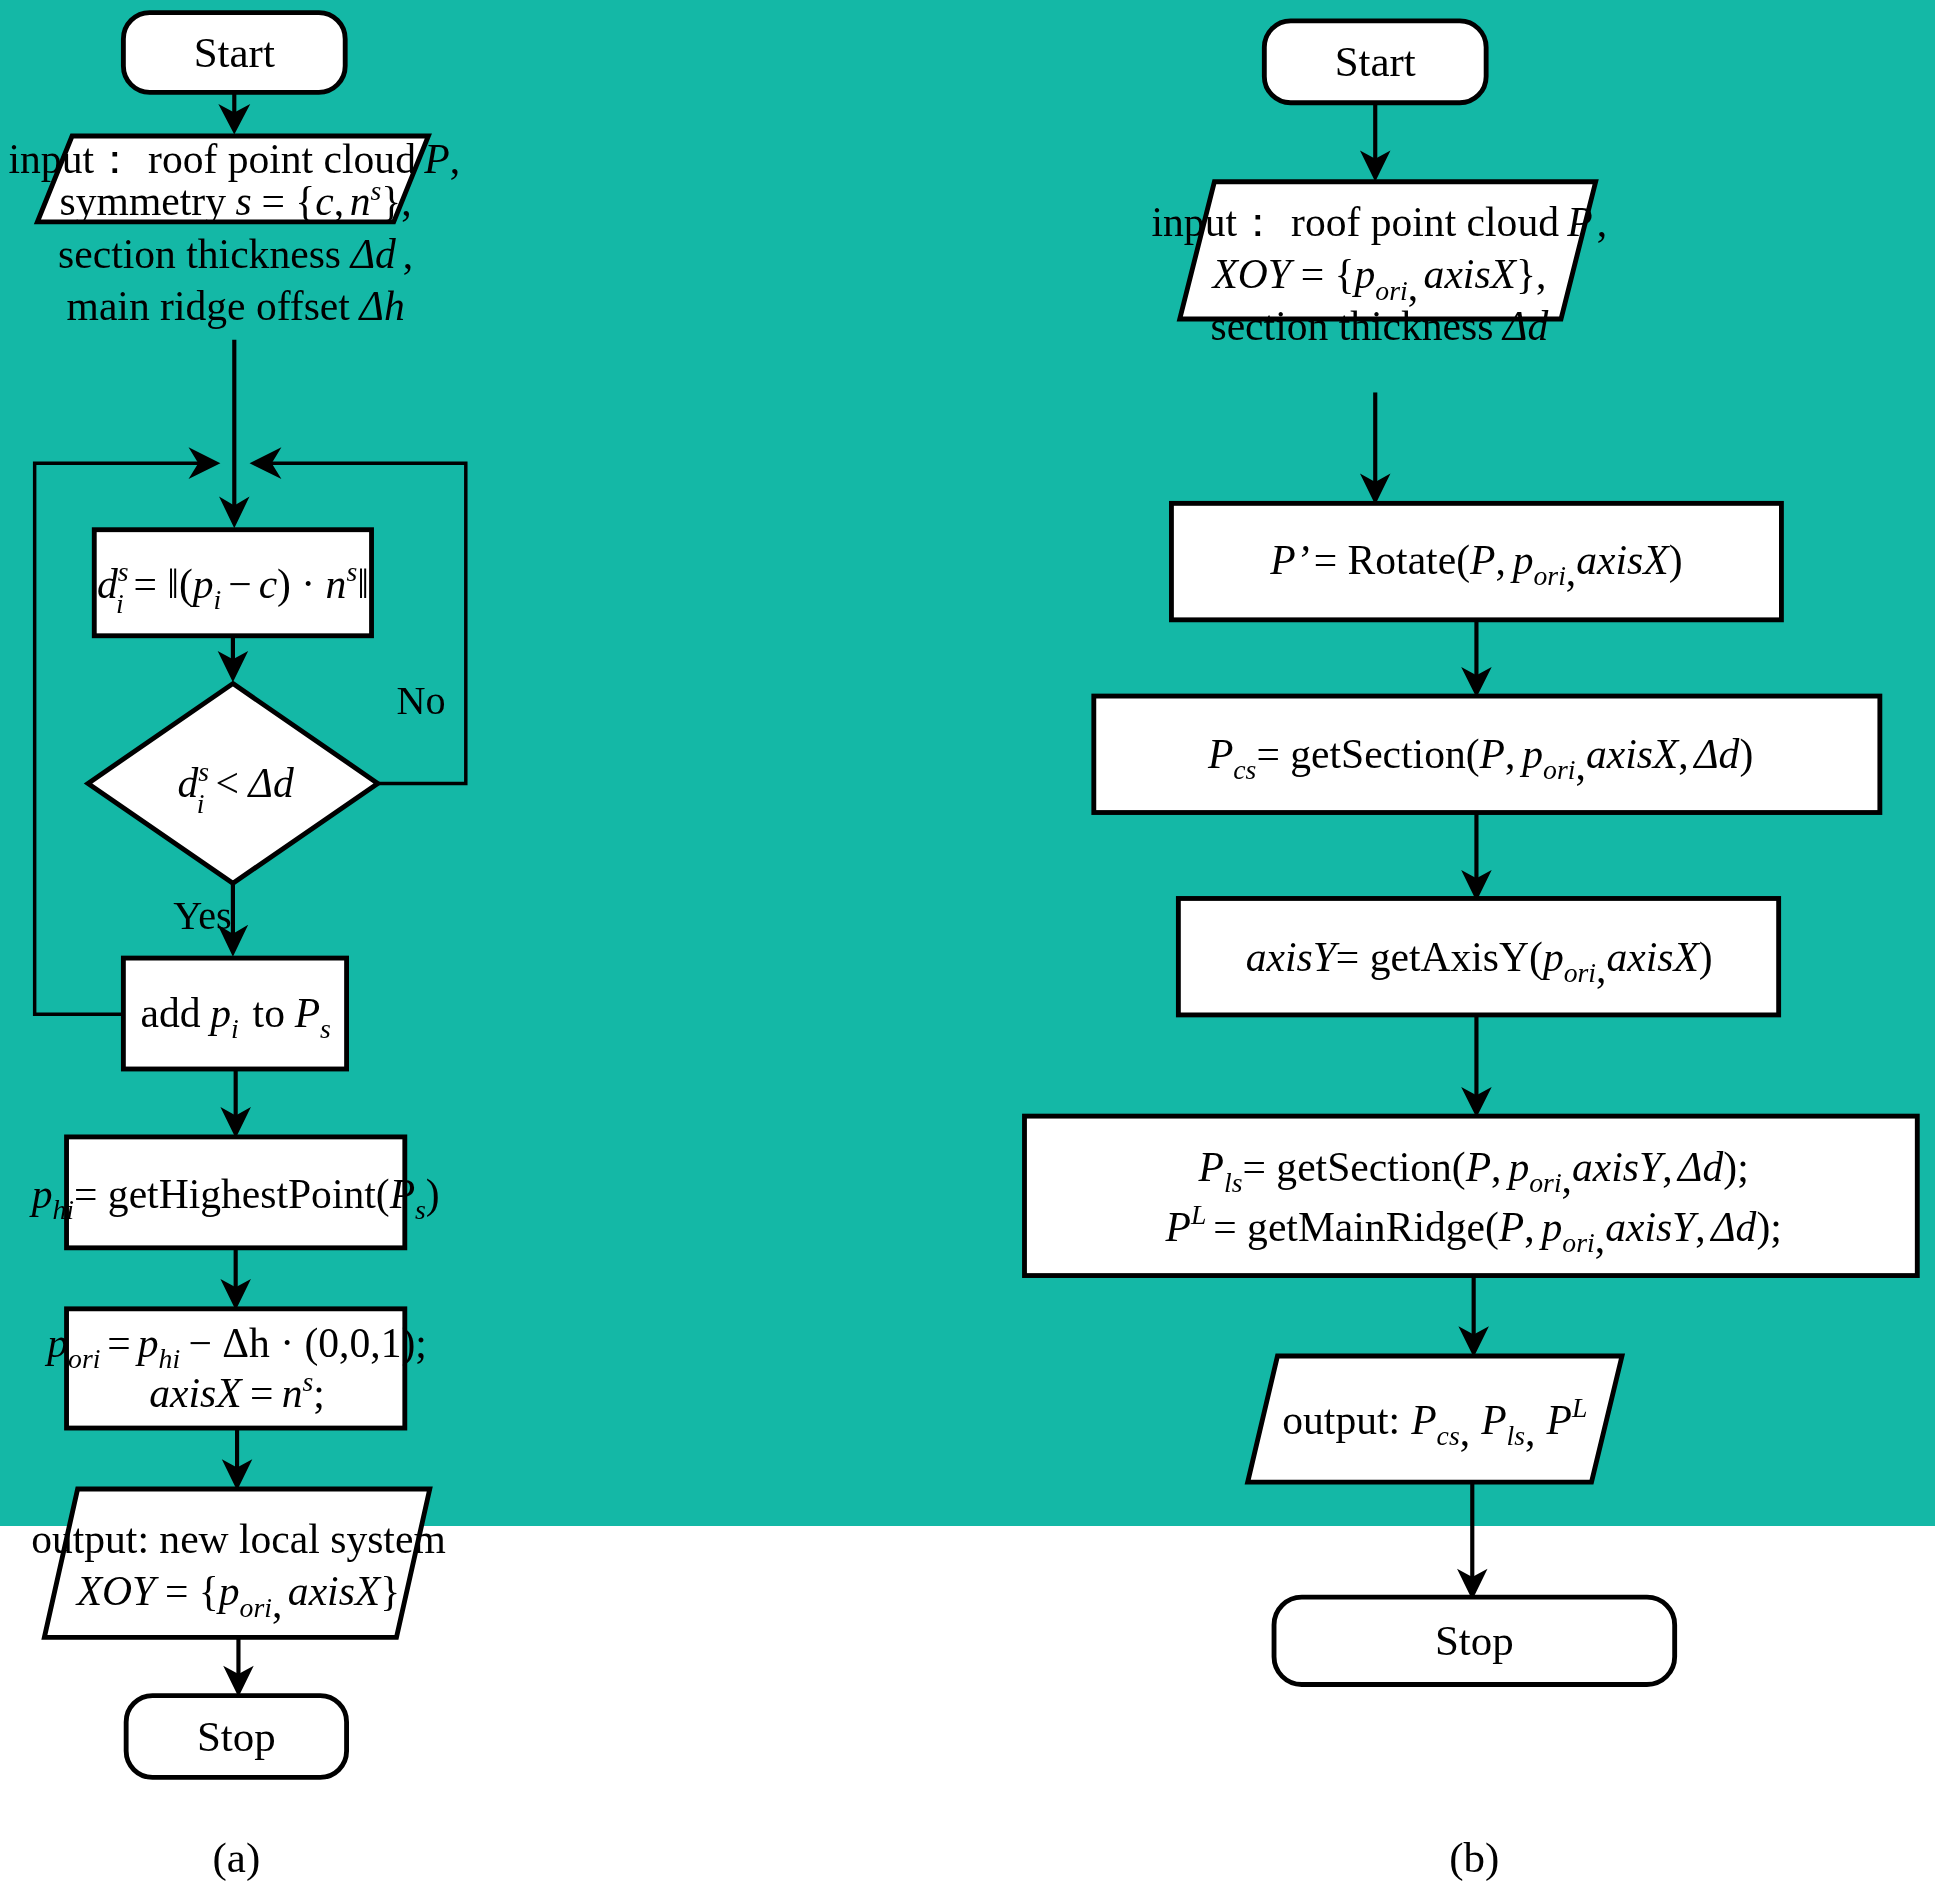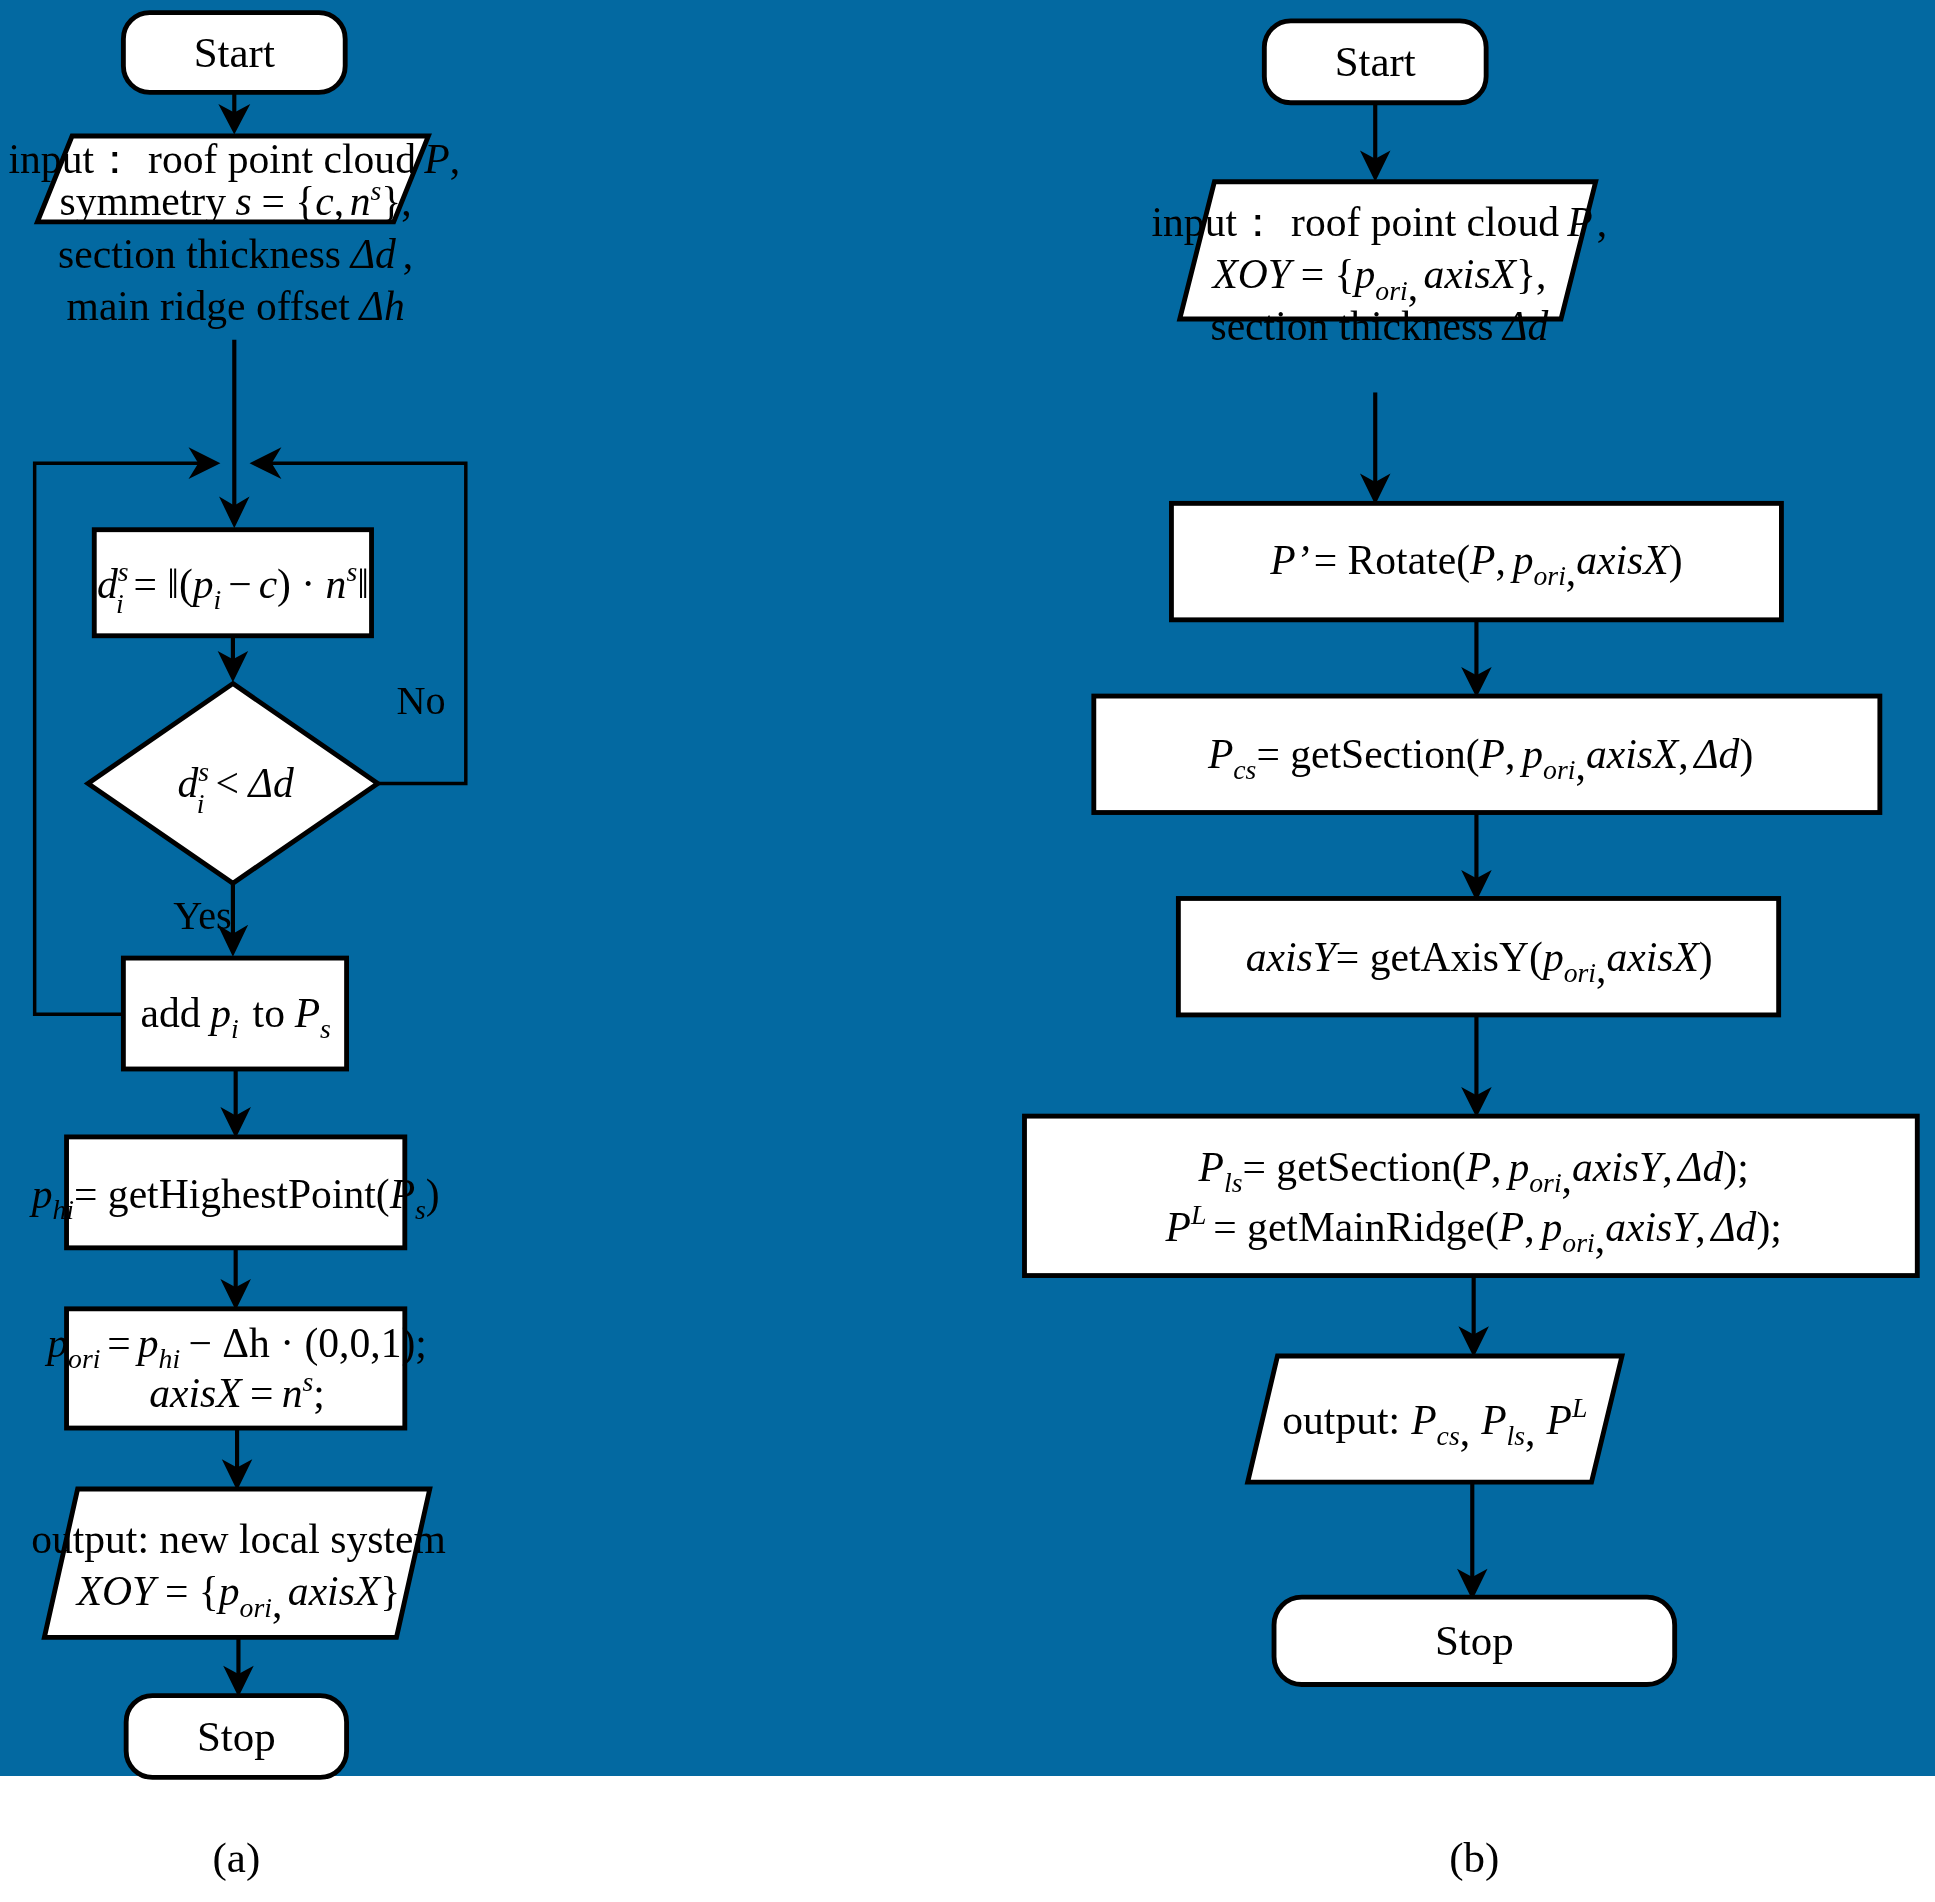--- a/index.html
+++ b/index.html
@@ -1,18 +1,18 @@
 <!DOCTYPE html>
 <html style="font-size:11px"><head>
 <meta charset="utf-8">
 <style>
   html,body{margin:0;padding:0;background:#ffffff;}
   body{width:1936px;height:1903px;overflow:hidden;
        font-family:"Liberation Serif","DejaVu Serif",serif;}
-  #root{position:relative;width:1936px;height:1776px;background:#0369a1;}
+  #root{position:relative;width:1936px;height:1526px;background:#14b8a6;}
   svg{position:absolute;left:0;top:0;width:1936px;height:1903px;}
   .shape{fill:#ffffff;stroke:#000000;stroke-width:7;}
   .conn{stroke:#000000;stroke-width:6;fill:none;}
   .conn-thin{stroke:#000000;stroke-width:5;fill:none;}
   .arrowhead{fill:#000000;stroke:none;}
   text{fill:#000000;font-family:"Liberation Serif","DejaVu Serif",serif;}
   .t-term{font-size:62px;}
   .t-body{font-size:60px;}
   .t-math{font-size:60px;font-style:italic;}
   .t-label{font-size:58px;}

